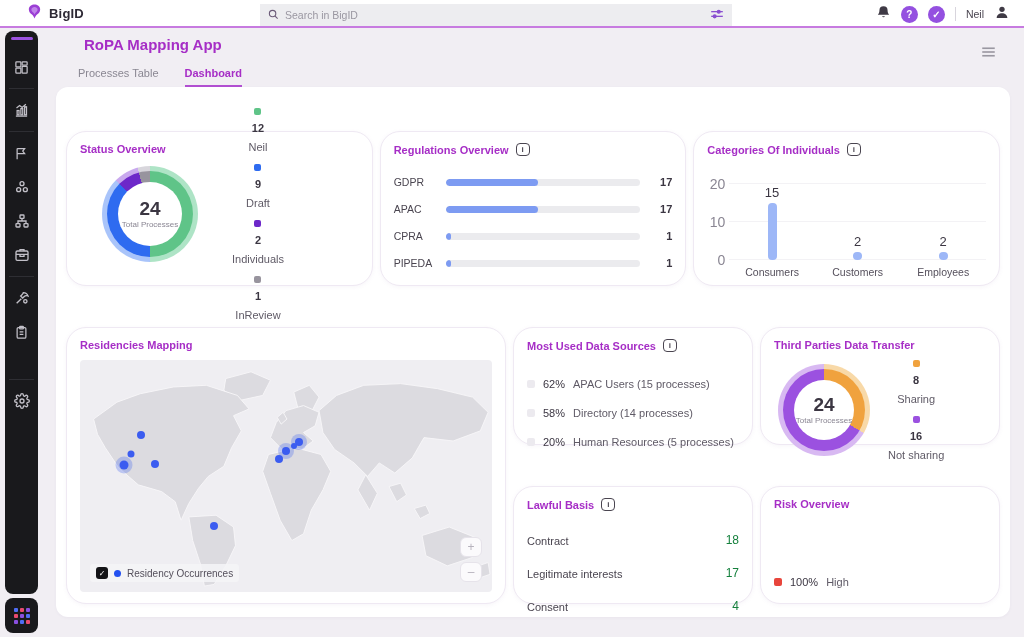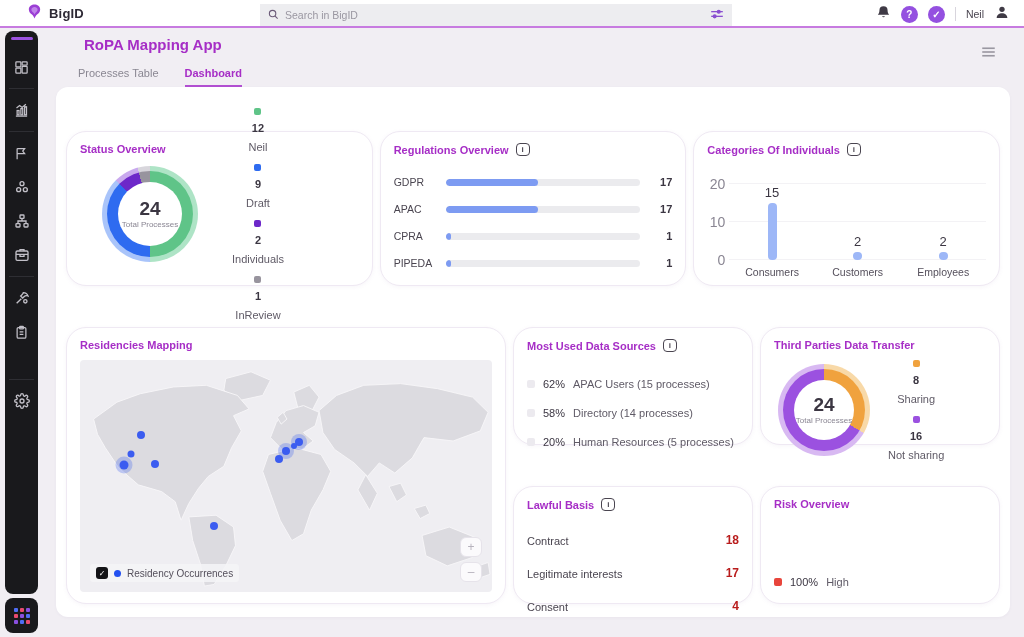--- a/index.html
+++ b/index.html
@@ -91,21 +91,21 @@
 
   
   .pct-list { display:flex; flex-direction:column; gap:17px; margin-top:26px; }
   .pct-row { display:flex; align-items:center; gap:8px; font-size:11px; }
   .pct-sq { width:8px; height:8px; border-radius:2px; background:#eceaef; flex:0 0 auto; }
   .pct-val { font-weight:normal; color:#3b3642; }
   .pct-label { color:#5f5a66; }
   .kv-list { display:flex; flex-direction:column; gap:19px; margin-top:22px; }
   .kv-row { display:flex; justify-content:space-between; align-items:flex-end; }
   .kv-label { font-size:11px; color:#4a4550; }
-  .kv-val { font-size:12px; font-weight:bold; color:#b91c1c; }
+  .kv-val { font-size:12px; font-weight:normal; color:#15803d; }
   .risk-list { margin-top:66px; }
 </style>
 </head>
 <body>
 
 <header class="topbar">
   <div class="brand">
     <span>
       <svg width="17" height="17" viewBox="0 0 24 24">
           <path d="M12 2c-4 0-8 2.6-8 7 0 3.6 2.6 5.8 4.4 7.4C10 17.8 11 19.6 12 22c1-2.4 2-4.2 3.6-5.6C17.4 14.8 20 12.6 20 9c0-4.4-4-7-8-7z" fill="#9b3fd4"></path>

